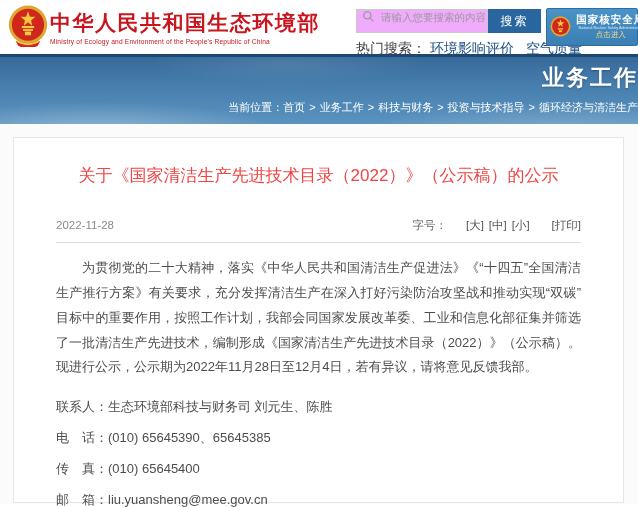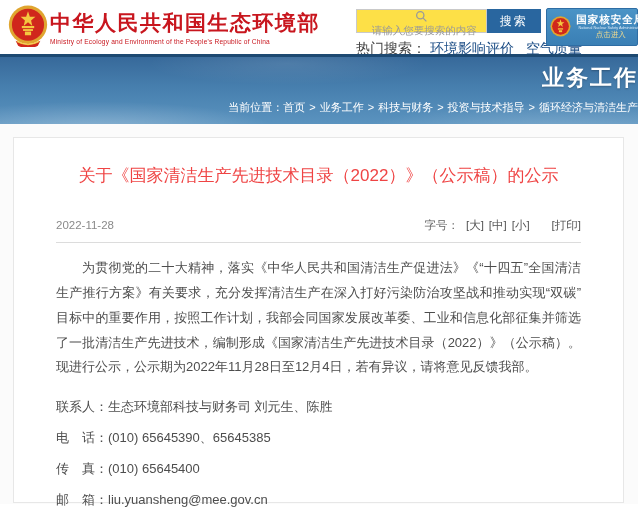--- a/index.html
+++ b/index.html
@@ -13,21 +13,21 @@
   
   .topbar { position:relative; height:54px; background:#fff; }
   .brand { position:absolute; left:8px; top:5px; display:flex; align-items:center; gap:2px; cursor:pointer; }
   .emblem { width:40px; height:42px; flex:0 0 auto; }
   .brand-text { padding-top:4px; }
   .brand-title { color:#c8161e; font-size:21px; font-weight:bold; letter-spacing:1.5px; line-height:1.1; }
   .brand-sub { color:#c8161e; font-size:6.6px; margin-top:3px; letter-spacing:.2px; }
 
   .search-area { position:absolute; left:356px; top:9px; width:185px; }
   .search-row { display:flex; align-items:stretch; height:24px; }
-  .search-box { display:flex; align-items:center; border:1px solid #c9c9c9; background:#fde047; width:138px; padding-left:5px;flex-direction:column; }
+  .search-box { display:flex; align-items:flex-start; border:1px solid #c9c9c9; background:#f0abfc; width:138px; padding-left:5px; }
   .search-box svg { width:13px; height:13px; margin-right:4px; flex:0 0 auto; }
   .search-box input { border:0; outline:0; width:108px; font-size:10.5px; color:#555; background:transparent; }
   .search-box input::placeholder { color:#999; }
   .search-btn { width:57px; background:#29669f; color:#ffffff; border:0; font-size:12px; letter-spacing:2px; cursor:pointer; }
   .hot-row { margin-top:7px; font-size:14px; color:#444; white-space:nowrap; }
   .hot-row .hot-label { color:#444; margin-right:4px; }
   .hot-row a { color:#1d4e86; text-decoration:none; margin-right:12px; cursor:pointer; }
 
   .nnsa-badge { position:absolute; left:546px; top:8px; width:92px; height:38px;
     background:linear-gradient(180deg,#4a93c6,#3a7fb4); border:1px solid #2e6da4; border-radius:2px;
@@ -54,21 +54,21 @@
   .breadcrumb .sep { margin:0 4px; }
 
   
   .content { background:#fbfbfb; height:380px; padding-top:13px; }
   .card { margin:0 14px 0 13px; height:366px; background:#fff; border:1px solid #e7e7e7; padding:26px 42px 0 42px; }
 
   .article-title { margin:0; font-size:17px; font-weight:normal; color:#ef4444; text-align:center; line-height:1.45; }
   .meta { display:flex; justify-content:space-between; align-items:center; margin-top:29px; font-size:11.5px; }
   .meta .date { color:#8a8a8a; }
   .meta .controls { color:#666; }
-  .meta .controls .fs-label { margin-right:2px; }
+  .meta .controls .fs-label { margin-right:14px; }
   .meta .controls a { color:#555; text-decoration:none; margin-left:5px; cursor:pointer; }
   .meta .controls a.print { margin-left:22px; }
   .divider { border:0; border-top:1px solid #dcdcdc; margin:9px 0 13px 0; }
 
   .body-text { margin:0 0 17px 0; font-size:13px; color:#4d4d4d; line-height:1.92; text-indent:2em; text-align:justify; }
 
   .info-line { font-size:13px; color:#4d4d4d; line-height:1.6; margin-bottom:10px; }
   .info-line .label { white-space:pre; }
 </style>
 </head>

